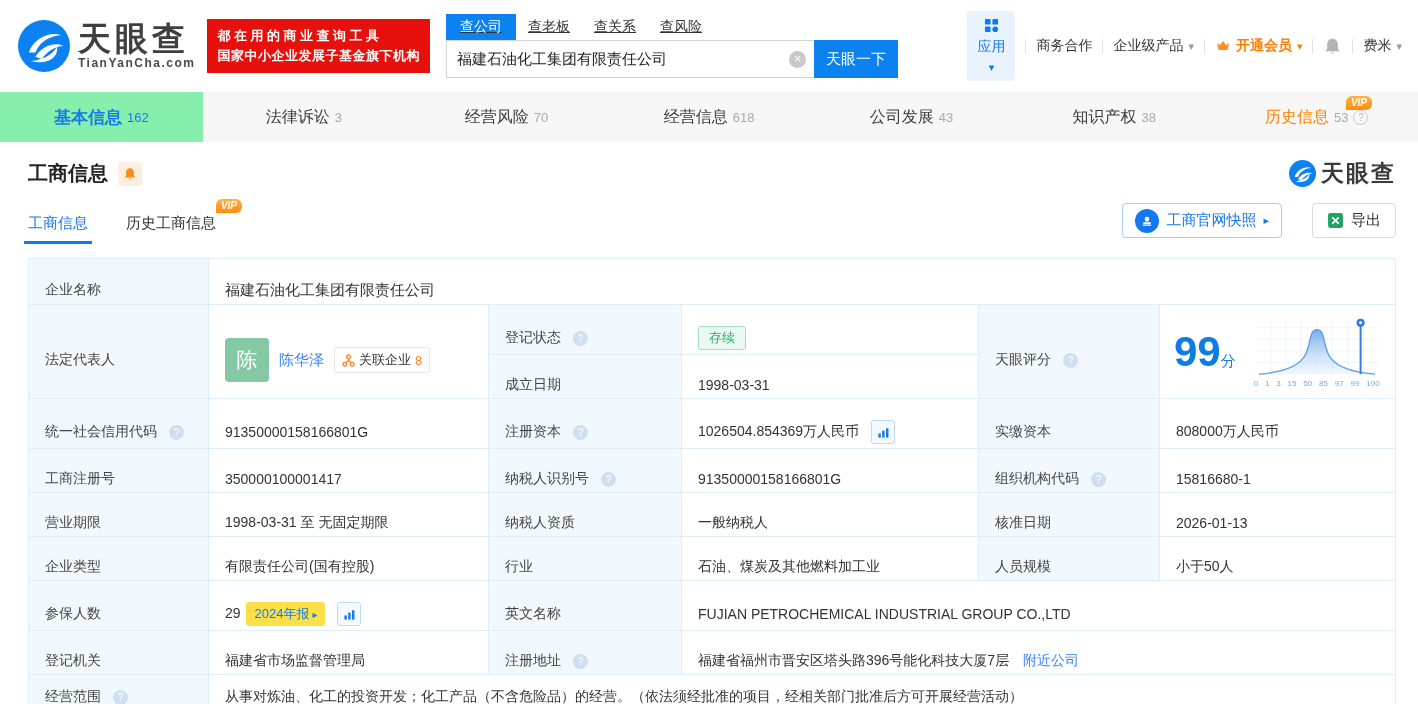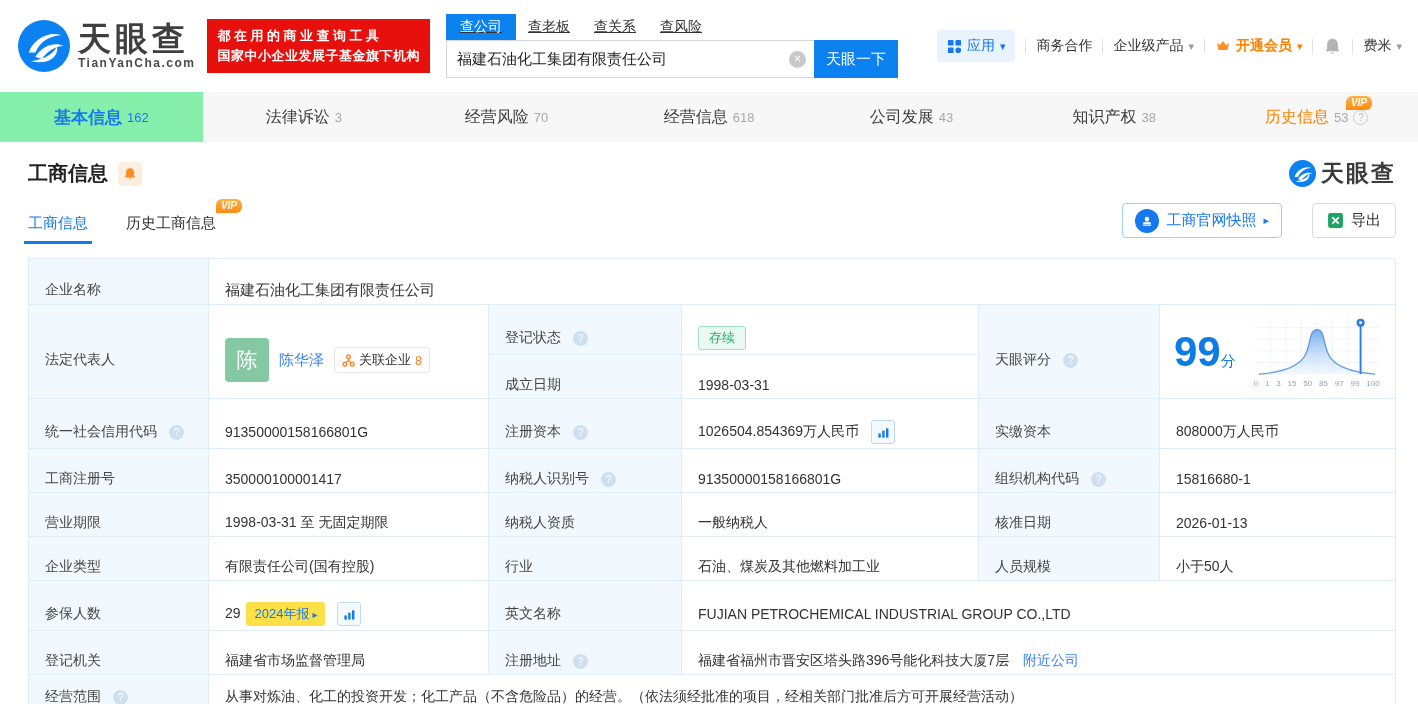--- a/index.html
+++ b/index.html
@@ -22,21 +22,21 @@
   .search-box { position:relative; width:368px; }
   .search-box input { width:100%; height:38px; border:1px solid #d5d5d5; border-right:none;
      font-size:15px; padding:0 32px 0 10px; color:#222; outline:none;
      font-family:"Liberation Sans","DejaVu Sans",sans-serif; }
   .clear-btn { position:absolute; right:8px; top:11px; width:17px; height:17px; border-radius:50%;
      background:#c9c9c9; color:#fff; font-size:12px; line-height:16px; text-align:center; cursor:pointer; }
   .search-btn { width:84px; height:38px; background:#0b82f0; color:#fff; font-size:15px;
      border:none; cursor:pointer; font-family:inherit; }
   .top-menu { margin-left:auto; display:flex; align-items:center; gap:7px; white-space:nowrap; }
   .menu-item { display:flex; align-items:center; gap:5px; font-size:14px; color:#333; cursor:pointer; }
-  .apps-chip { background:#e9f3fd; color:#1478f0; padding:7px 10px; border-radius:3px; }
+  .apps-chip { background:#e9f3fd; color:#1478f0; padding:7px 10px; border-radius:3px;flex-direction:column; }
   .caret { font-size:11px; color:#999; }
   .apps-chip .caret { color:#1478f0; }
   .vip-link { color:#ff8000; font-weight:bold; }
   .vip-link .caret { color:#ff8000; }
   .divider { width:1px; height:15px; background:#e3e3e3; margin:0 3px; }
   .bell-gray { color:#b3b3b3; display:flex; cursor:pointer; }
 
   
   .nav { height:50px; background:#f7f7f7; display:flex; }
   .nav-tab { flex:1; display:flex; align-items:center; justify-content:center; gap:5px;

